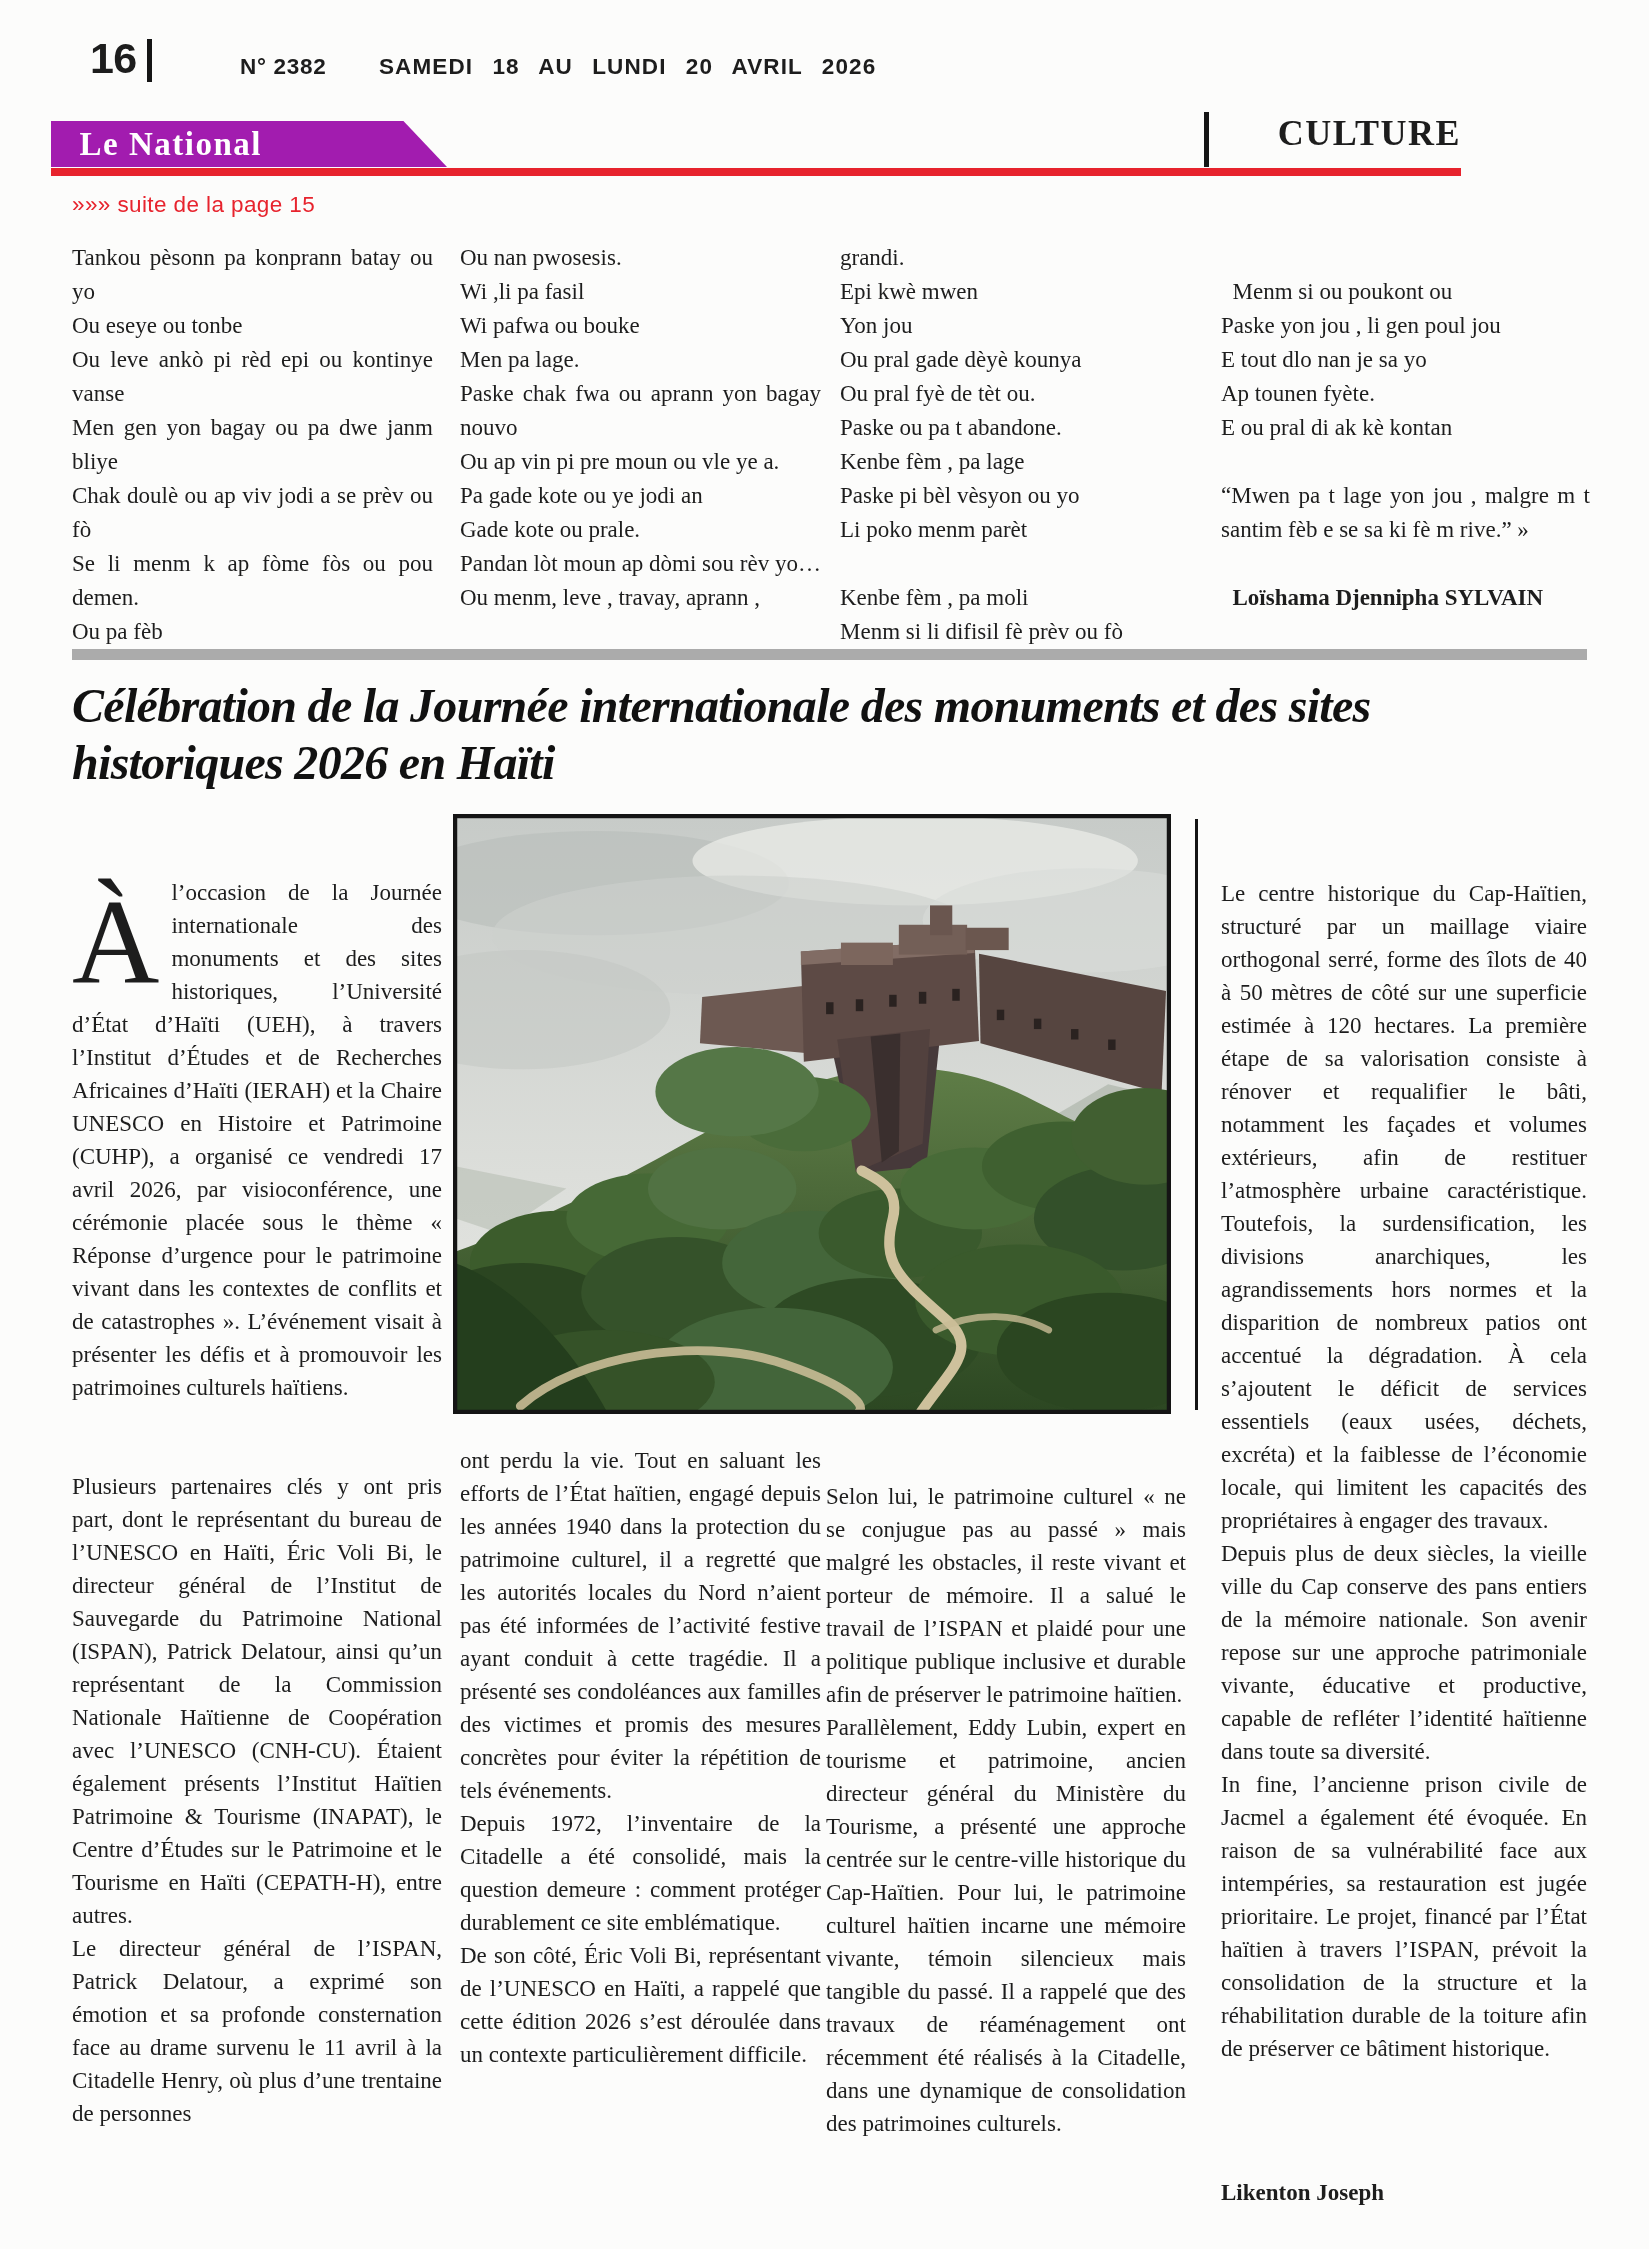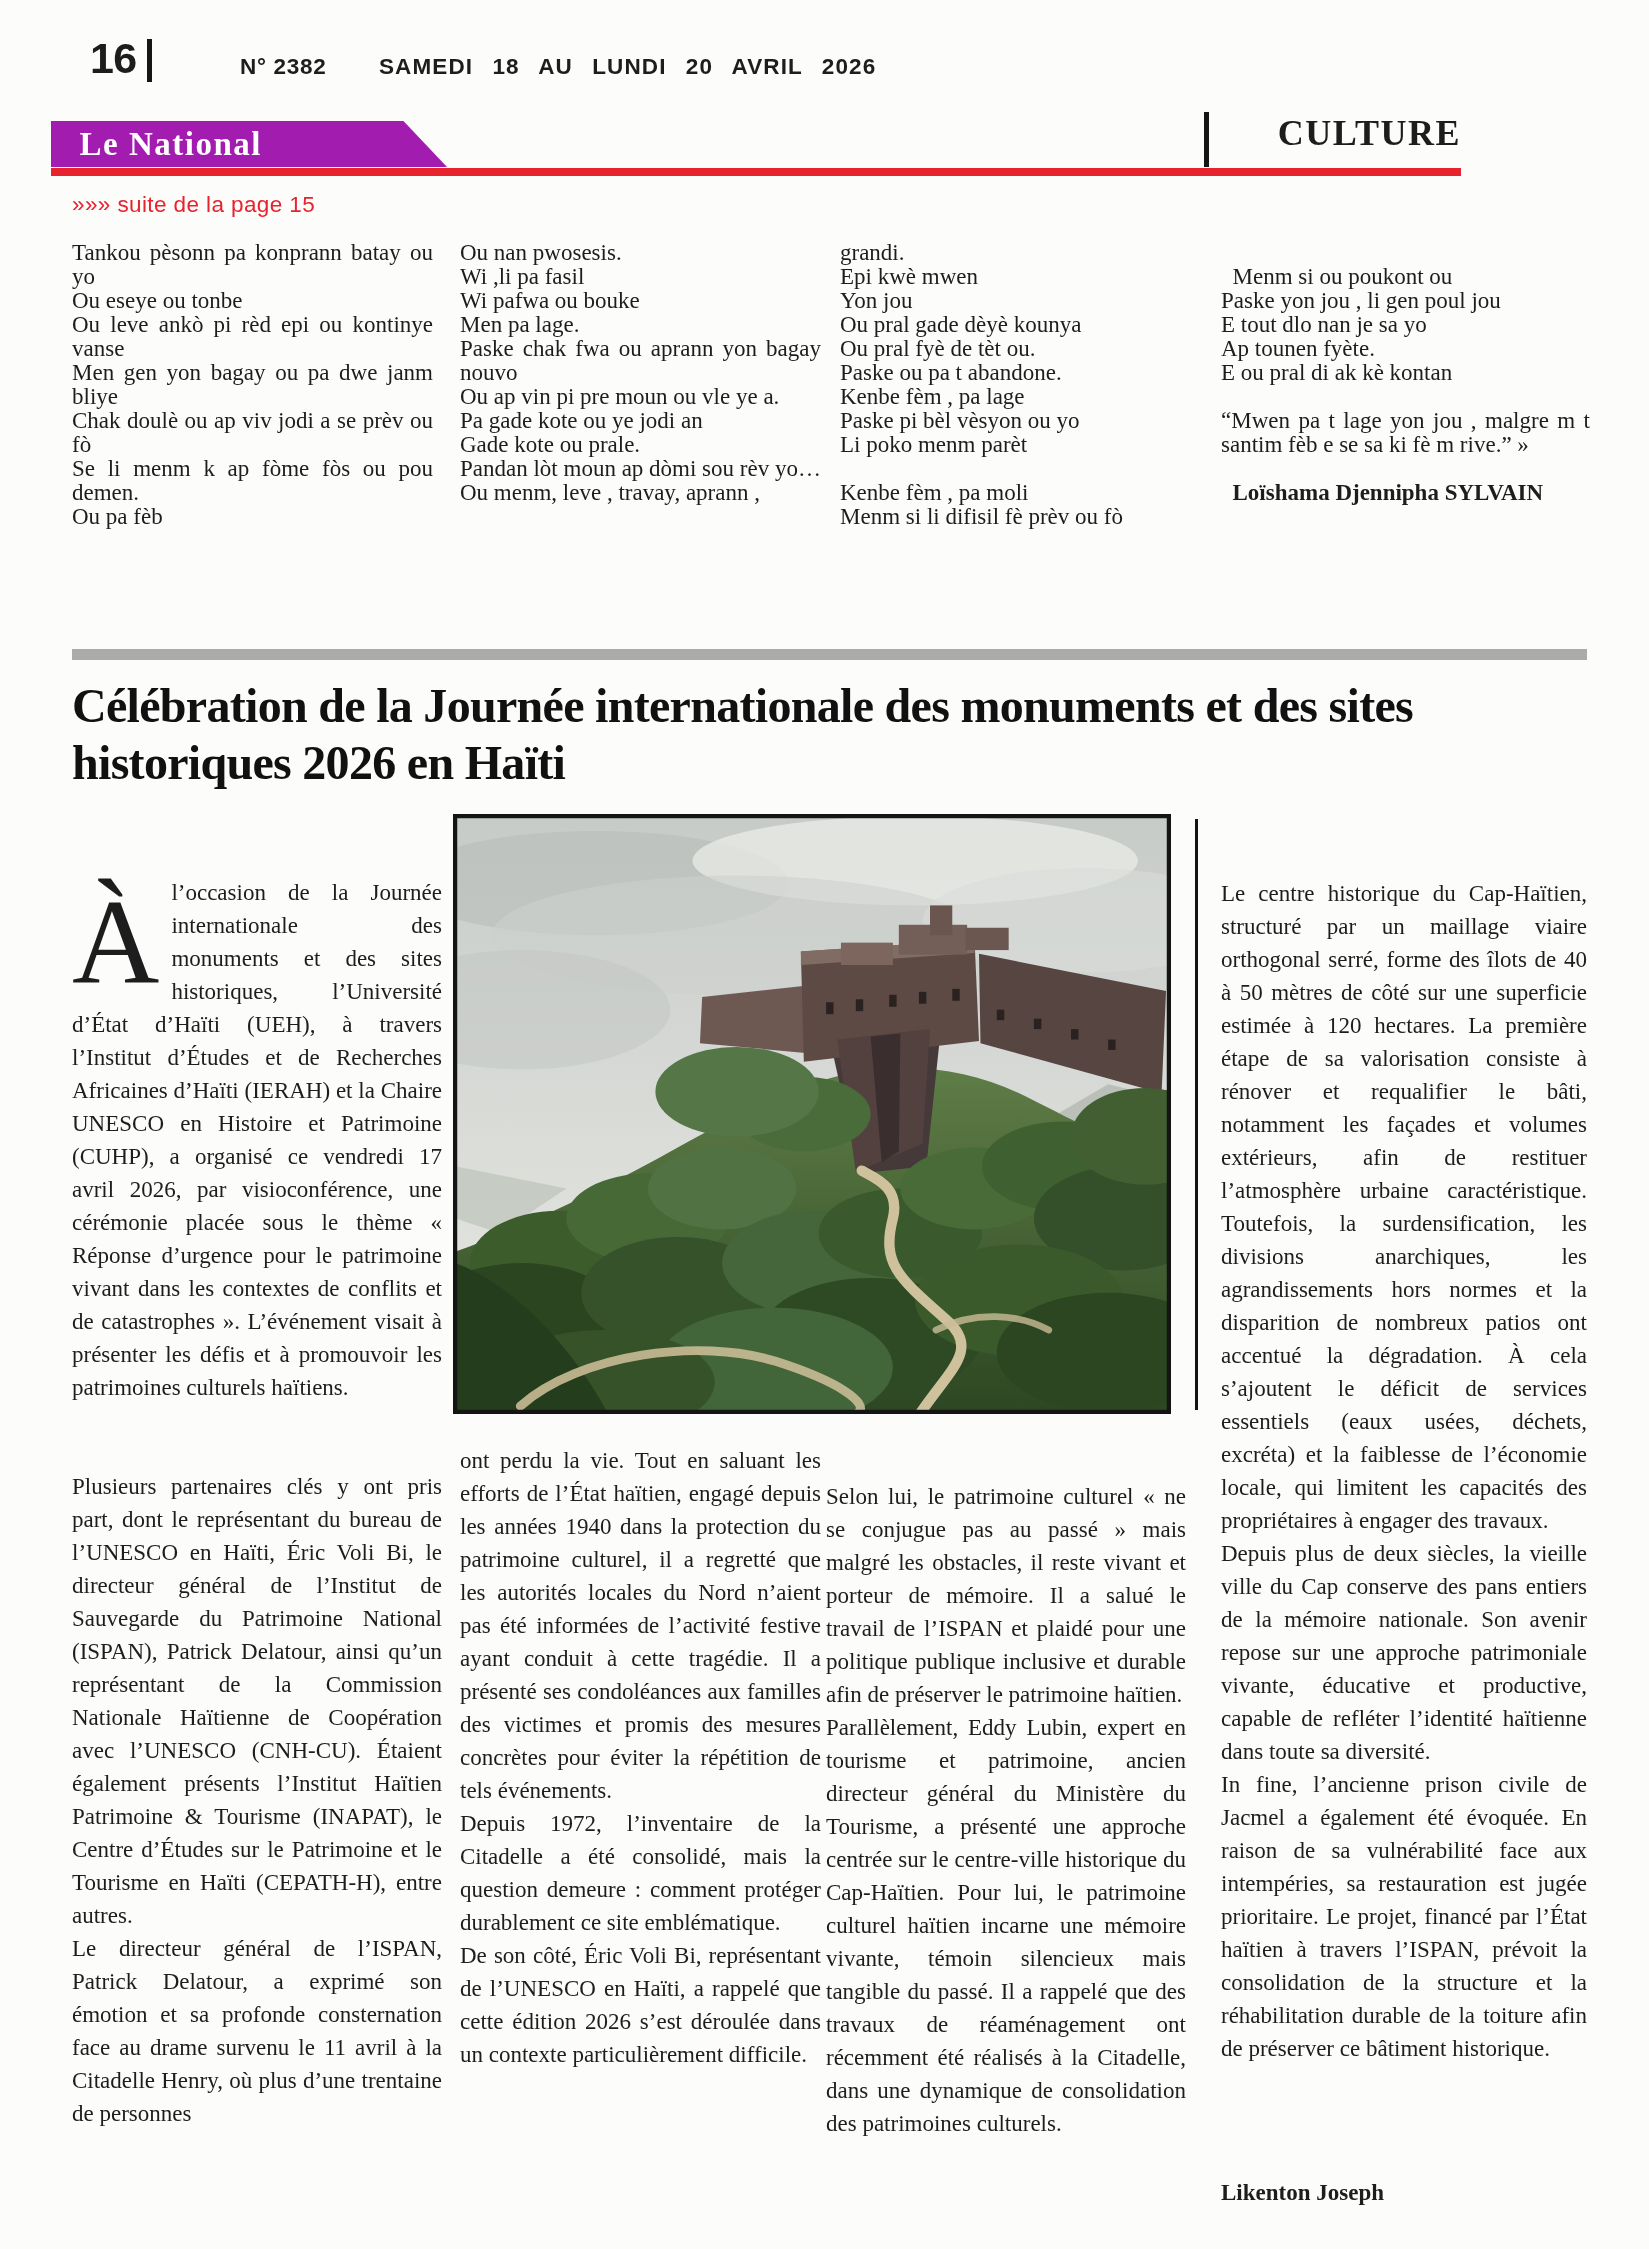--- a/index.html
+++ b/index.html
@@ -13,29 +13,29 @@
   .pn-bar{left:147px;top:39px;width:5.2px;height:43px;background:#151515;}
   .edition{left:240px;top:54px;font-family:"Liberation Sans",sans-serif;font-weight:700;font-size:22.5px;letter-spacing:0.7px;}
   .dateline{left:379px;top:54px;font-family:"Liberation Sans",sans-serif;font-weight:700;font-size:22.5px;letter-spacing:1.1px;word-spacing:12px;}
   .banner{left:51px;top:121px;width:396px;height:46px;background:#a21caf;clip-path:polygon(0 0,89% 0,100% 100%,0 100%);}
   .banner-text{position:absolute;left:28.5px;top:5.2px;color:#ffffff;font-weight:700;font-size:33px;letter-spacing:1.5px;font-family:"Liberation Serif",serif;}
   .red-line{left:51px;top:168px;width:1410px;height:8.2px;background:#e7232d;}
   .culture-bar{left:1204px;top:112px;width:4.5px;height:55px;background:#151515;}
   .section-title{top:112px;right:189px;font-weight:700;font-size:36px;letter-spacing:1.5px;font-family:"Liberation Serif",serif;}
   .continuation{left:72px;top:192px;color:#e7232d;font-family:"Liberation Sans",sans-serif;font-size:22.5px;letter-spacing:0.4px;}
   
-  .poem-col{top:241px;white-space:pre-wrap;text-align:justify;font-size:23px;line-height:24px;}
+  .poem-col{top:241px;white-space:pre-wrap;text-align:justify;font-size:23px;line-height:34px;}
   .poem-c1{left:72px;width:361px;}
   .poem-c2{left:460px;width:361px;}
   .poem-c3{left:840px;width:361px;}
   .poem-c4{left:1221px;width:369px;}
   .poem-author{font-weight:700;white-space:normal;}
   
   .gray-bar{left:72px;top:649px;width:1515px;height:11.2px;background:#ababab;}
-  .headline{left:72px;top:677px;width:1494px;font-weight:700;font-size:48px;line-height:57px;letter-spacing:-0.7px;color:#111;}
+  .headline{left:72px;top:677px;width:1494px;font-weight:700;font-size:48px;line-height:57px;letter-spacing:-0.7px;color:#111;font-style:italic;}
   
   .article-col{white-space:pre-wrap;text-align:justify;font-size:23px;line-height:33px;hyphens:auto;-webkit-hyphens:auto;}
   .art-c1{left:72px;top:810px;width:370px;}
   .art-c2{left:460px;top:1444px;width:361px;}
   .art-c3{left:826px;top:1444px;width:360px;margin-top:36px;}
   .art-c4{left:1221px;top:811px;width:366px;}
   .dropcap{float:left;font-size:121px;line-height:99px;padding:16.5px 12px 0 0;font-weight:400;}
   .article-author{font-weight:700;white-space:normal;margin-top:45px;}
   .column-rule{left:1195px;top:819px;width:3px;height:591px;background:#141414;}
   

